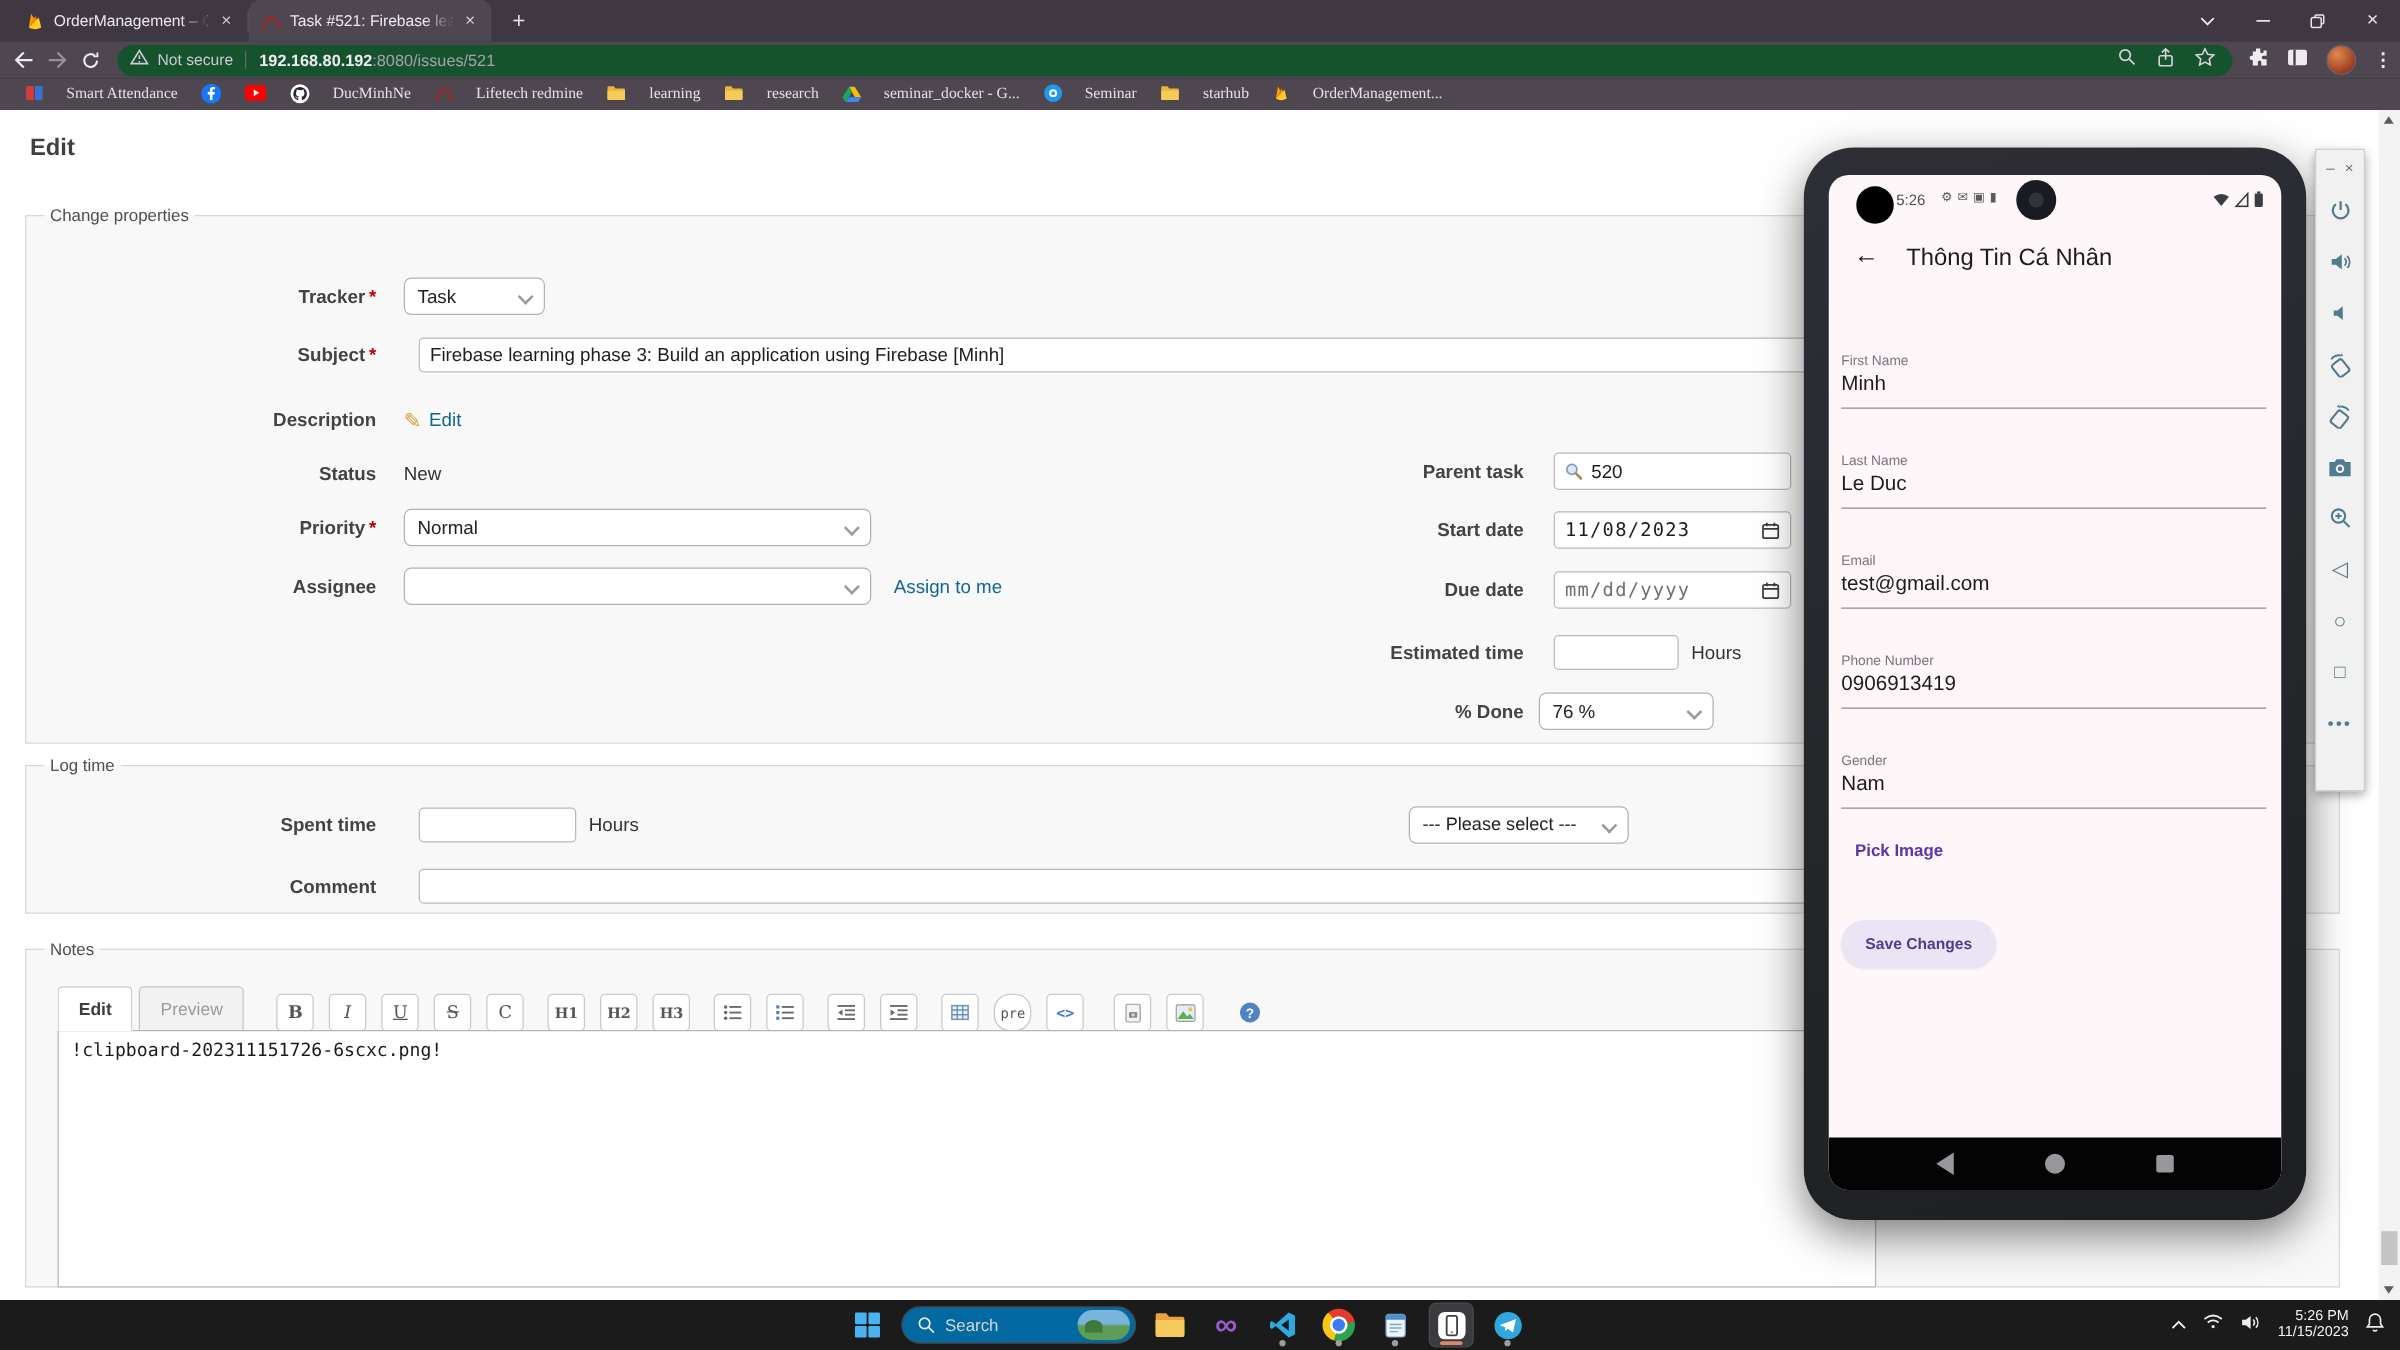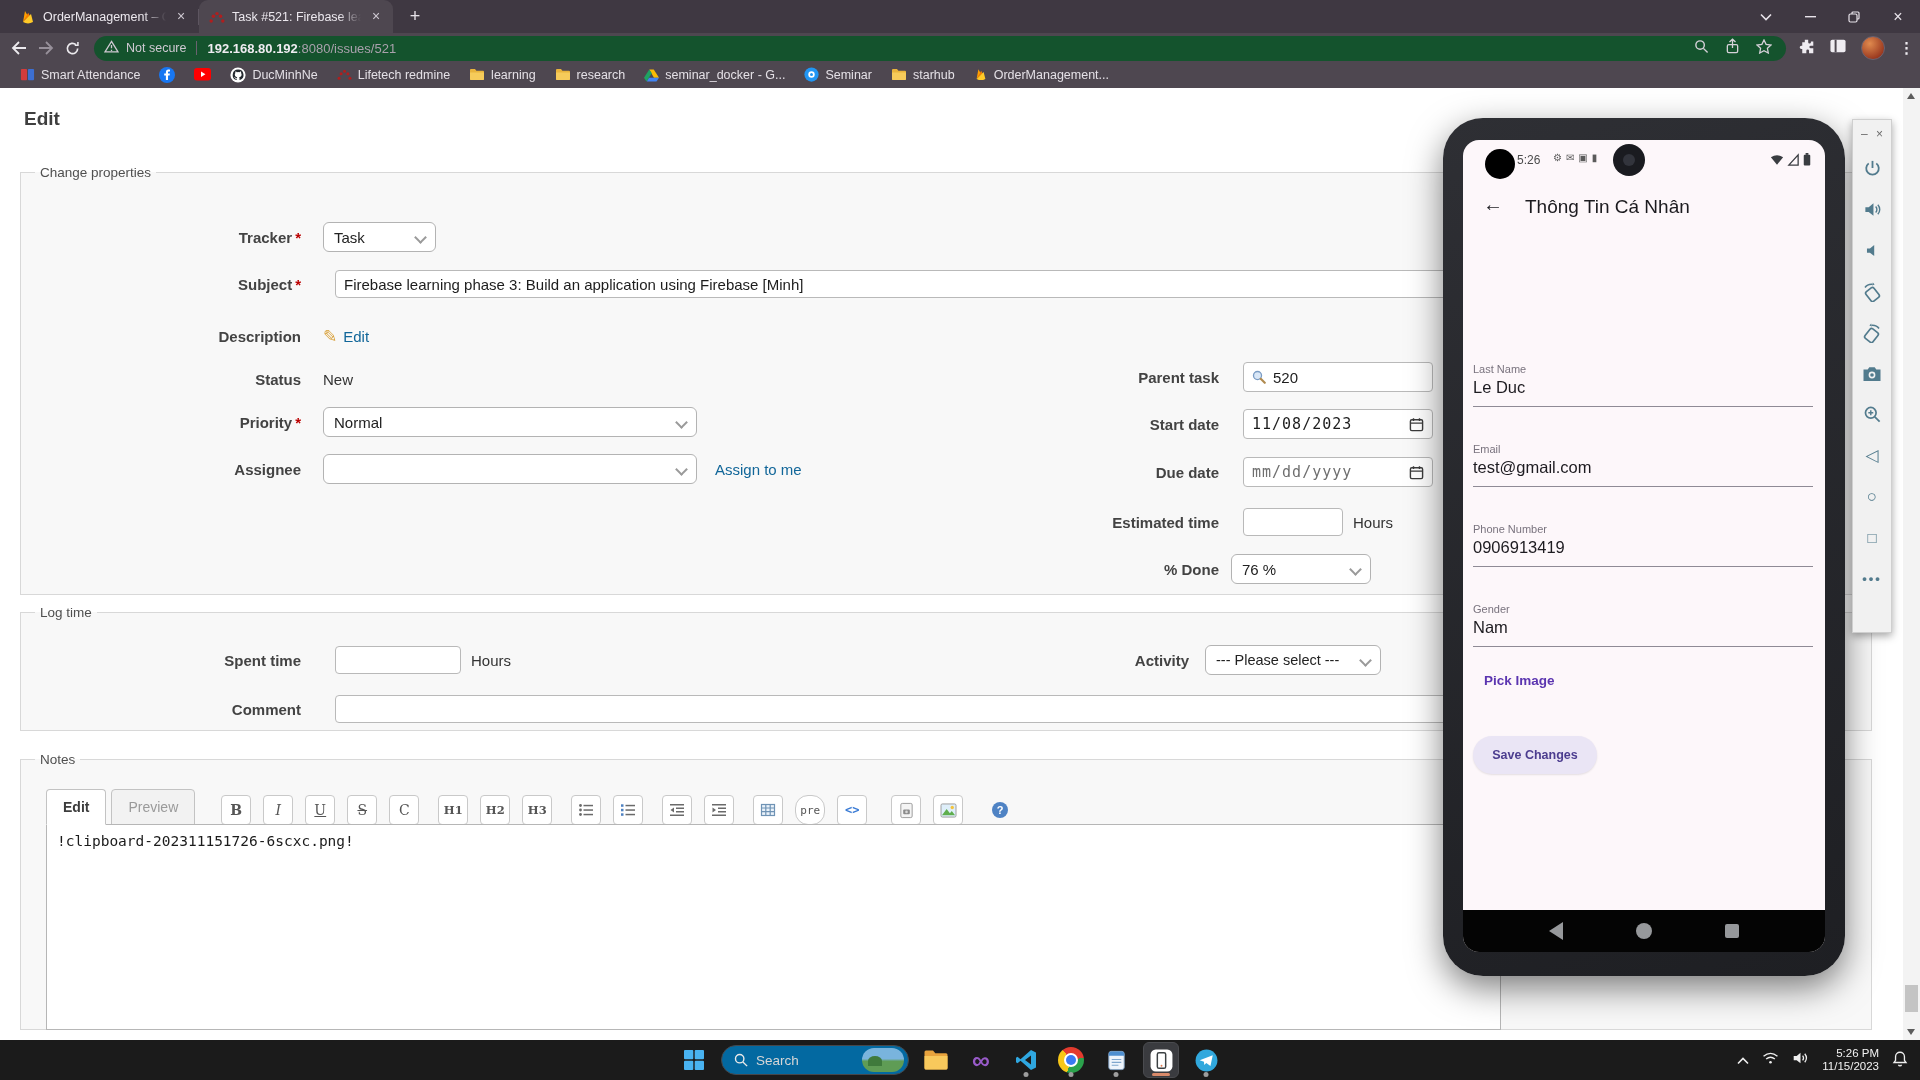--- a/index.html
+++ b/index.html
@@ -28,21 +28,21 @@
   .omnibox { height:25px; background:#14532d; border-radius:13px; flex:0 0 1692px; margin-left:8px; display:flex; align-items:center; padding:0 10px; }
   .omni-sec { color:#cfc9d2; font-size:12.5px; margin:0 10px 0 7px; }
   .omni-div { width:1px; height:14px; background:#6a6270; margin-right:10px; }
   .omni-host { color:#efecf1; font-size:13px; font-weight:bold; }
   .omni-path { color:#a9a1ac; font-size:13px; }
   .omni-right { margin-left:auto; display:flex; align-items:center; gap:16px; padding-right:4px; }
   .tb-right { display:flex; align-items:center; gap:14px; margin-left:12px; }
   .avatar { width:24px; height:24px; border-radius:50%; background:radial-gradient(circle at 35% 30%, #e08a4e, #99381f 75%); border:1px solid #6a6270; }
 
   .bookmarks { position:absolute; left:0; top:63px; width:1920px; height:25px; background:#4e4750; display:flex; align-items:center; gap:19px; padding:0 0 2px 20px; }
-  .bm { display:flex; align-items:center; gap:6px; }
+  .bm { display:flex; align-items:center; gap:18px;font-family:Liberation Serif, serif; }
   .bm-label { font-size:12.5px; color:#e4e0e6; white-space:nowrap; }
   .bm svg { display:block; }
 
   
   .content { position:absolute; left:0; top:88px; width:1920px; height:952px; background:#ffffff; }
   .page-title { position:absolute; left:24px; top:20px; font-size:19px; font-weight:bold; color:#3f3f3f; }
 
   fieldset.box { position:absolute; border:1px solid #d8d8d8; background:#f8f8f8; }
   fieldset.box legend { font-size:13.5px; color:#4f4f4f; padding:0 5px; margin-left:14px; }
   #fs-props { left:20px; top:77px;  width:1852px; height:430px; }
@@ -446,21 +446,21 @@
       <legend>Log time</legend>
       <div class="prow" style="top:25px; width:100%;">
         <span class="lbl lbl-left">Spent time</span>
         <span class="fld">
           <span class="inp" style="width:126px;"></span>
           <span class="unit">Hours</span>
         </span>
       </div>
       <div class="prow" style="top:25px; width:100%;">
         <span class="lbl lbl-right" style="left:670px;">Activity</span>
-        <span class="fld-r" style="left:1184px;">
+        <span class="fld-r" style="left:1106px;">
             <span class="sel" style="width:176px; font-size:14.5px;">--- Please select ---</span>
           </span>
       </div>
       <div class="prow" style="top:74px; width:100%;">
         <span class="lbl lbl-left">Comment</span>
         <span class="fld">
             <span class="inp" style="width:1508px;"></span>
           </span>
       </div>
     </fieldset>
@@ -597,20 +597,25 @@
             <path d="M2 13 H12 V2Z" fill="none" stroke="#3a3d41" stroke-width="1.4"></path>
           </svg>
         <svg width="8" height="13" viewBox="0 0 8 14">
             <rect x="2.5" y="0" width="3" height="2" fill="#3a3d41"></rect>
             <rect x="0.5" y="2" width="7" height="11.5" rx="1" fill="#3a3d41"></rect>
           </svg>
       </div>
       <div class="emu-back">←</div>
       <div class="emu-title">Thông Tin Cá Nhân</div>
 
+      <div class="efield" style="top:143px;">
+        <div class="el">First Name</div>
+        <div class="ev">Minh</div>
+        <div class="eu"></div>
+      </div>
       <div class="efield" style="top:223px;">
         <div class="el">Last Name</div>
         <div class="ev">Le Duc</div>
         <div class="eu"></div>
       </div>
       <div class="efield" style="top:303px;">
         <div class="el">Email</div>
         <div class="ev">test@gmail.com</div>
         <div class="eu"></div>
       </div>

